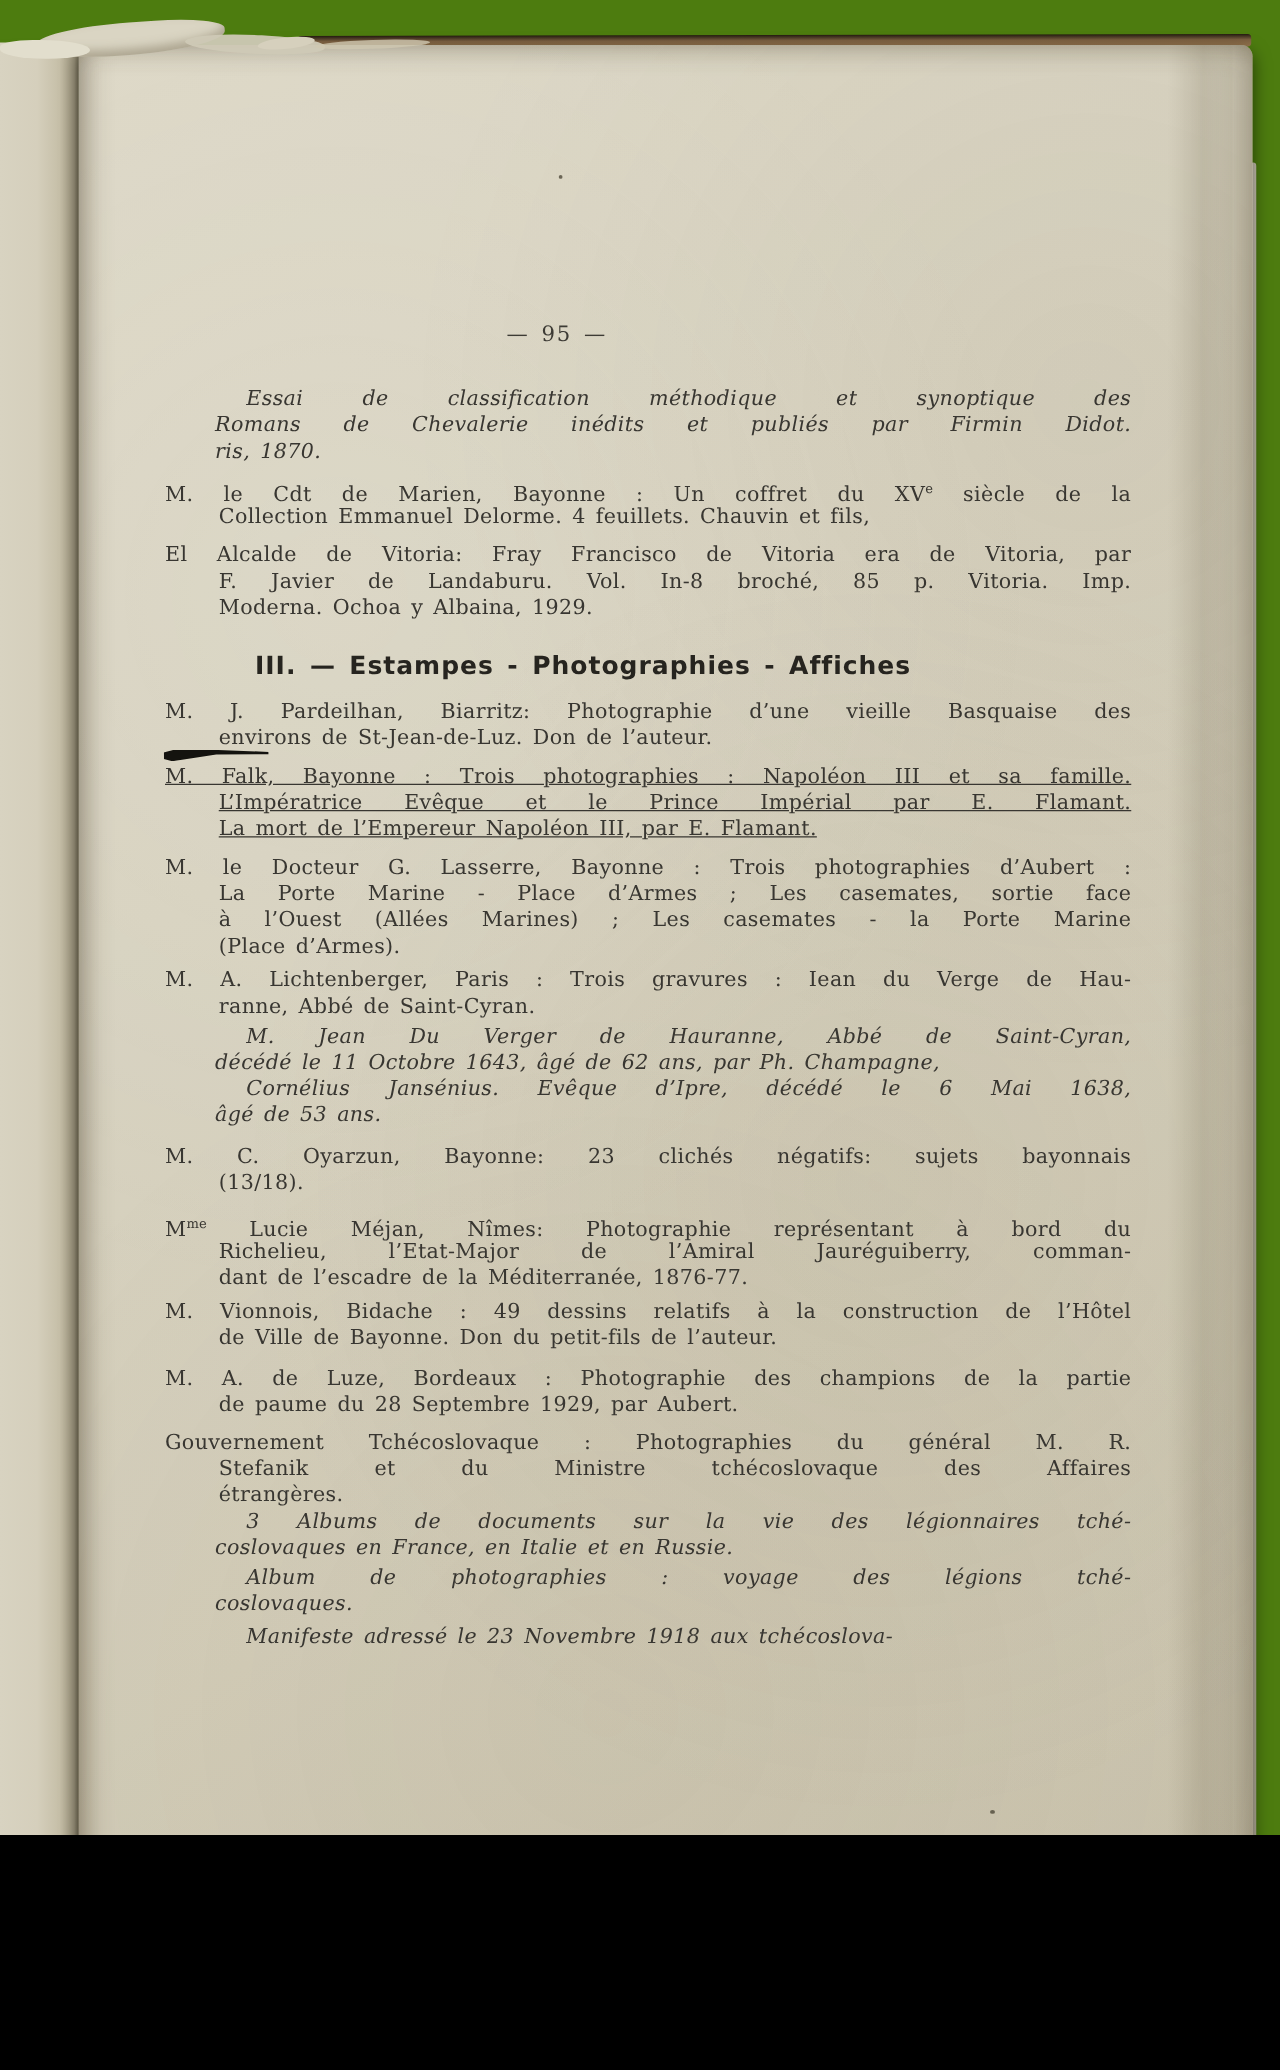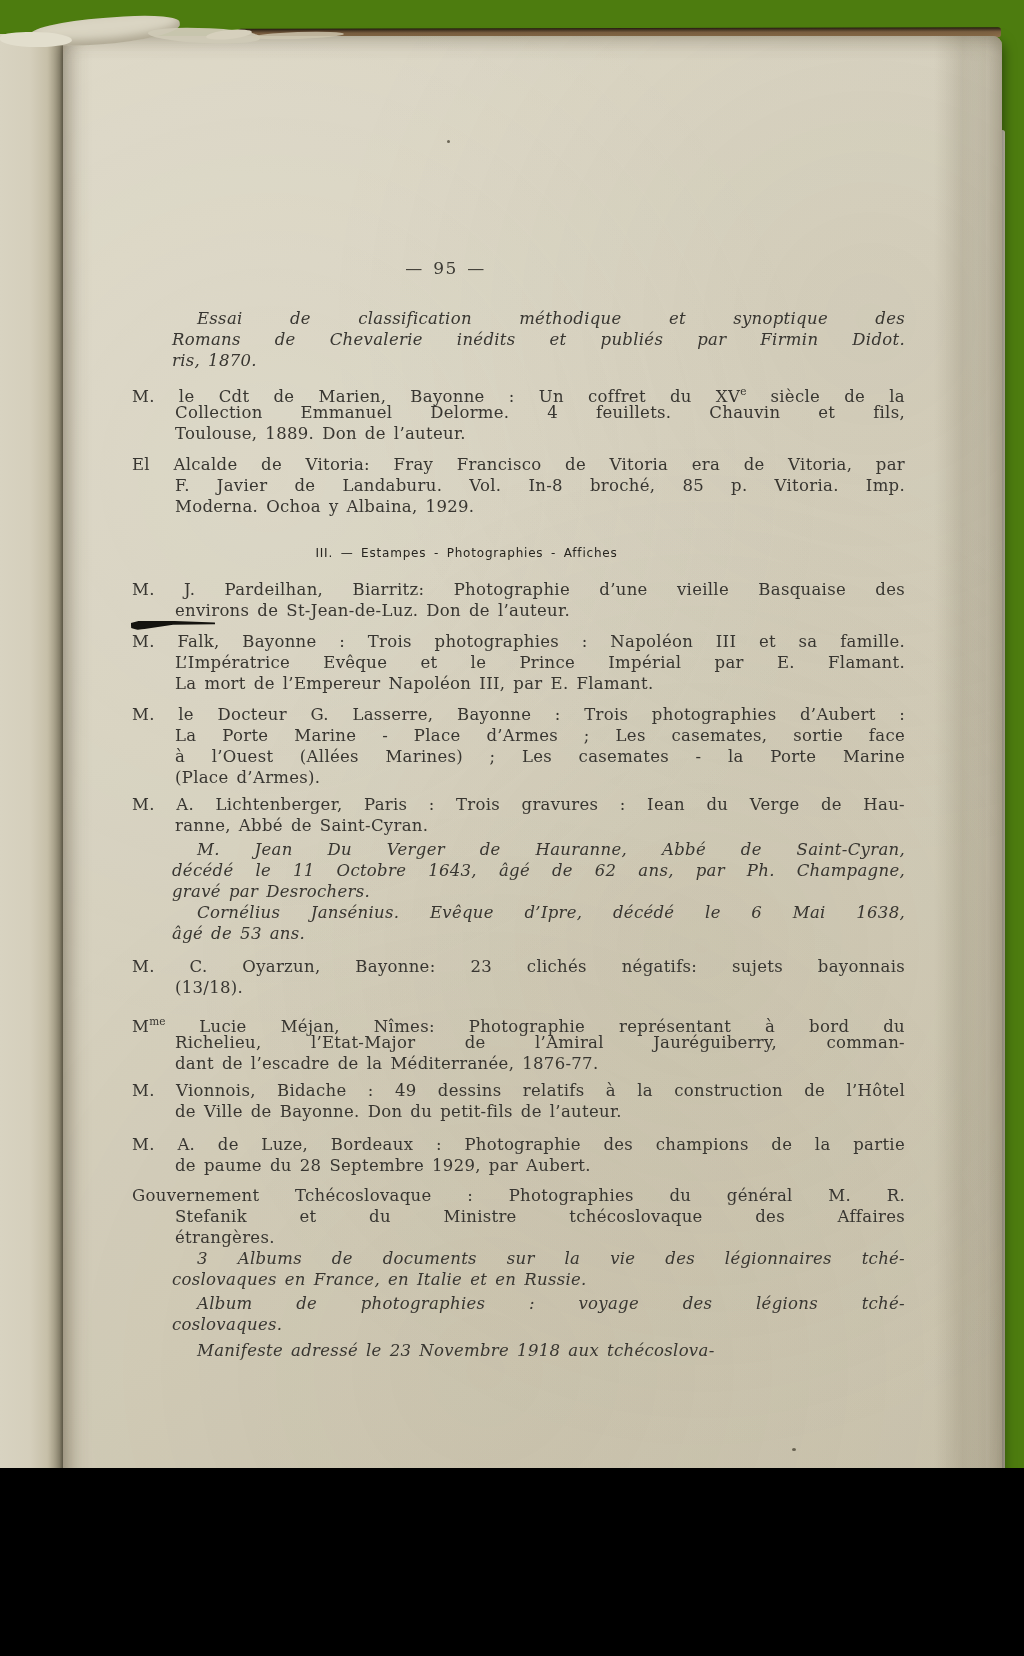--- a/index.html
+++ b/index.html
@@ -53,21 +53,21 @@
   .textblock{position:absolute;left:69px;top:222px;width:773px;color:#383631;
     font-size:16.5px;line-height:21px;letter-spacing:.3px;word-spacing:2.5px;}
   .line{text-align:justify;text-align-last:justify;height:21px;}
   .para .line:last-child{text-align-last:left;}
   .entry .line + .line{padding-left:43px;}
   .sub{margin-left:40px;width:733px;font-style:italic;}
   .sub .line:first-child{padding-left:25px;}
 
   .pagenum{text-align:center;padding-right:146px;margin-bottom:29px;font-size:17px;letter-spacing:1.5px;color:#3d3b35;}
   .heading{margin:26px 0 15px;text-align:center;padding-right:104px;
-    font-family:"DejaVu Sans","Liberation Sans",sans-serif;font-weight:normal;font-size:12px;
+    font-family:"DejaVu Sans","Liberation Sans",sans-serif;font-weight:bold;font-size:20px;
     letter-spacing:.8px;word-spacing:3px;color:#26241f;}
 
   .mb0{margin-bottom:0}.mb3{margin-bottom:3px}.mb5{margin-bottom:5px}.mb6{margin-bottom:6px}
   .mb9{margin-bottom:9px}.mb10{margin-bottom:10px}.mb12{margin-bottom:12px}.mb13{margin-bottom:13px}
 
   sup{font-size:10.5px;letter-spacing:0;}
 
   
   .smudge{position:absolute;left:-1px;top:-11px;width:84px;height:9px;background:#14130f;
     clip-path:polygon(0 20%,9% 0,52% 12%,100% 40%,100% 60%,50% 52%,8% 100%,0 78%);
@@ -101,37 +101,36 @@
 
       <div class="para sub mb10">
         <div class="line">Essai de classification méthodique et synoptique des</div>
         <div class="line">Romans de Chevalerie inédits et publiés par Firmin Didot.</div>
         <div class="line">ris, 1870.</div>
       </div>
 
       <div class="para entry mb10">
         <div class="line"><span>M. le Cdt de Marien, Bayonne : Un coffret du XV</span><sup>e</sup><span> siècle de la</span></div>
         <div class="line">Collection Emmanuel Delorme. 4 feuillets. Chauvin et fils,</div>
-        <div class="line">Toulouse, 1889. Don de l’auteur.</div>
       </div>
 
       <div class="para entry mb0">
         <div class="line">El Alcalde de Vitoria: Fray Francisco de Vitoria era de Vitoria, par</div>
         <div class="line">F. Javier de Landaburu. Vol. In-8 broché, 85 p. Vitoria. Imp.</div>
         <div class="line">Moderna. Ochoa y Albaina, 1929.</div>
       </div>
 
       <div class="heading">III. — Estampes - Photographies - Affiches</div>
 
       <div class="para entry mb10">
         <div class="line">M. J. Pardeilhan, Biarritz: Photographie d’une vieille Basquaise des</div>
         <div class="line">environs de St-Jean-de-Luz. Don de l’auteur.</div>
       </div>
 
-      <div class="para entry mb10" style="position:relative;">
+      <div class="para entry mb10" style="position:relative;text-decoration:underline;">
         <div class="smudge"></div>
         <div class="line">M. Falk, Bayonne : Trois photographies : Napoléon III et sa famille.</div>
         <div class="line">L’Impératrice Evêque et le Prince Impérial par E. Flamant.</div>
         <div class="line">La mort de l’Empereur Napoléon III, par E. Flamant.</div>
       </div>
 
       <div class="para entry mb6">
         <div class="line">M. le Docteur G. Lasserre, Bayonne : Trois photographies d’Aubert :</div>
         <div class="line">La Porte Marine - Place d’Armes ; Les casemates, sortie face</div>
         <div class="line">à l’Ouest (Allées Marines) ; Les casemates - la Porte Marine</div>
@@ -139,21 +138,20 @@
       </div>
 
       <div class="para entry mb3">
         <div class="line">M. A. Lichtenberger, Paris : Trois gravures : Iean du Verge de Hau-</div>
         <div class="line">ranne, Abbé de Saint-Cyran.</div>
       </div>
 
       <div class="para sub mb0">
         <div class="line">M. Jean Du Verger de Hauranne, Abbé de Saint-Cyran,</div>
         <div class="line">décédé le 11 Octobre 1643, âgé de 62 ans, par Ph. Champagne,</div>
-        <div class="line">gravé par Desrochers.</div>
       </div>
 
       <div class="para sub mb12">
         <div class="line">Cornélius Jansénius. Evêque d’Ipre, décédé le 6 Mai 1638,</div>
         <div class="line">âgé de 53 ans.</div>
       </div>
 
       <div class="para entry mb13">
         <div class="line">M. C. Oyarzun, Bayonne: 23 clichés négatifs: sujets bayonnais</div>
         <div class="line">(13/18).</div>

